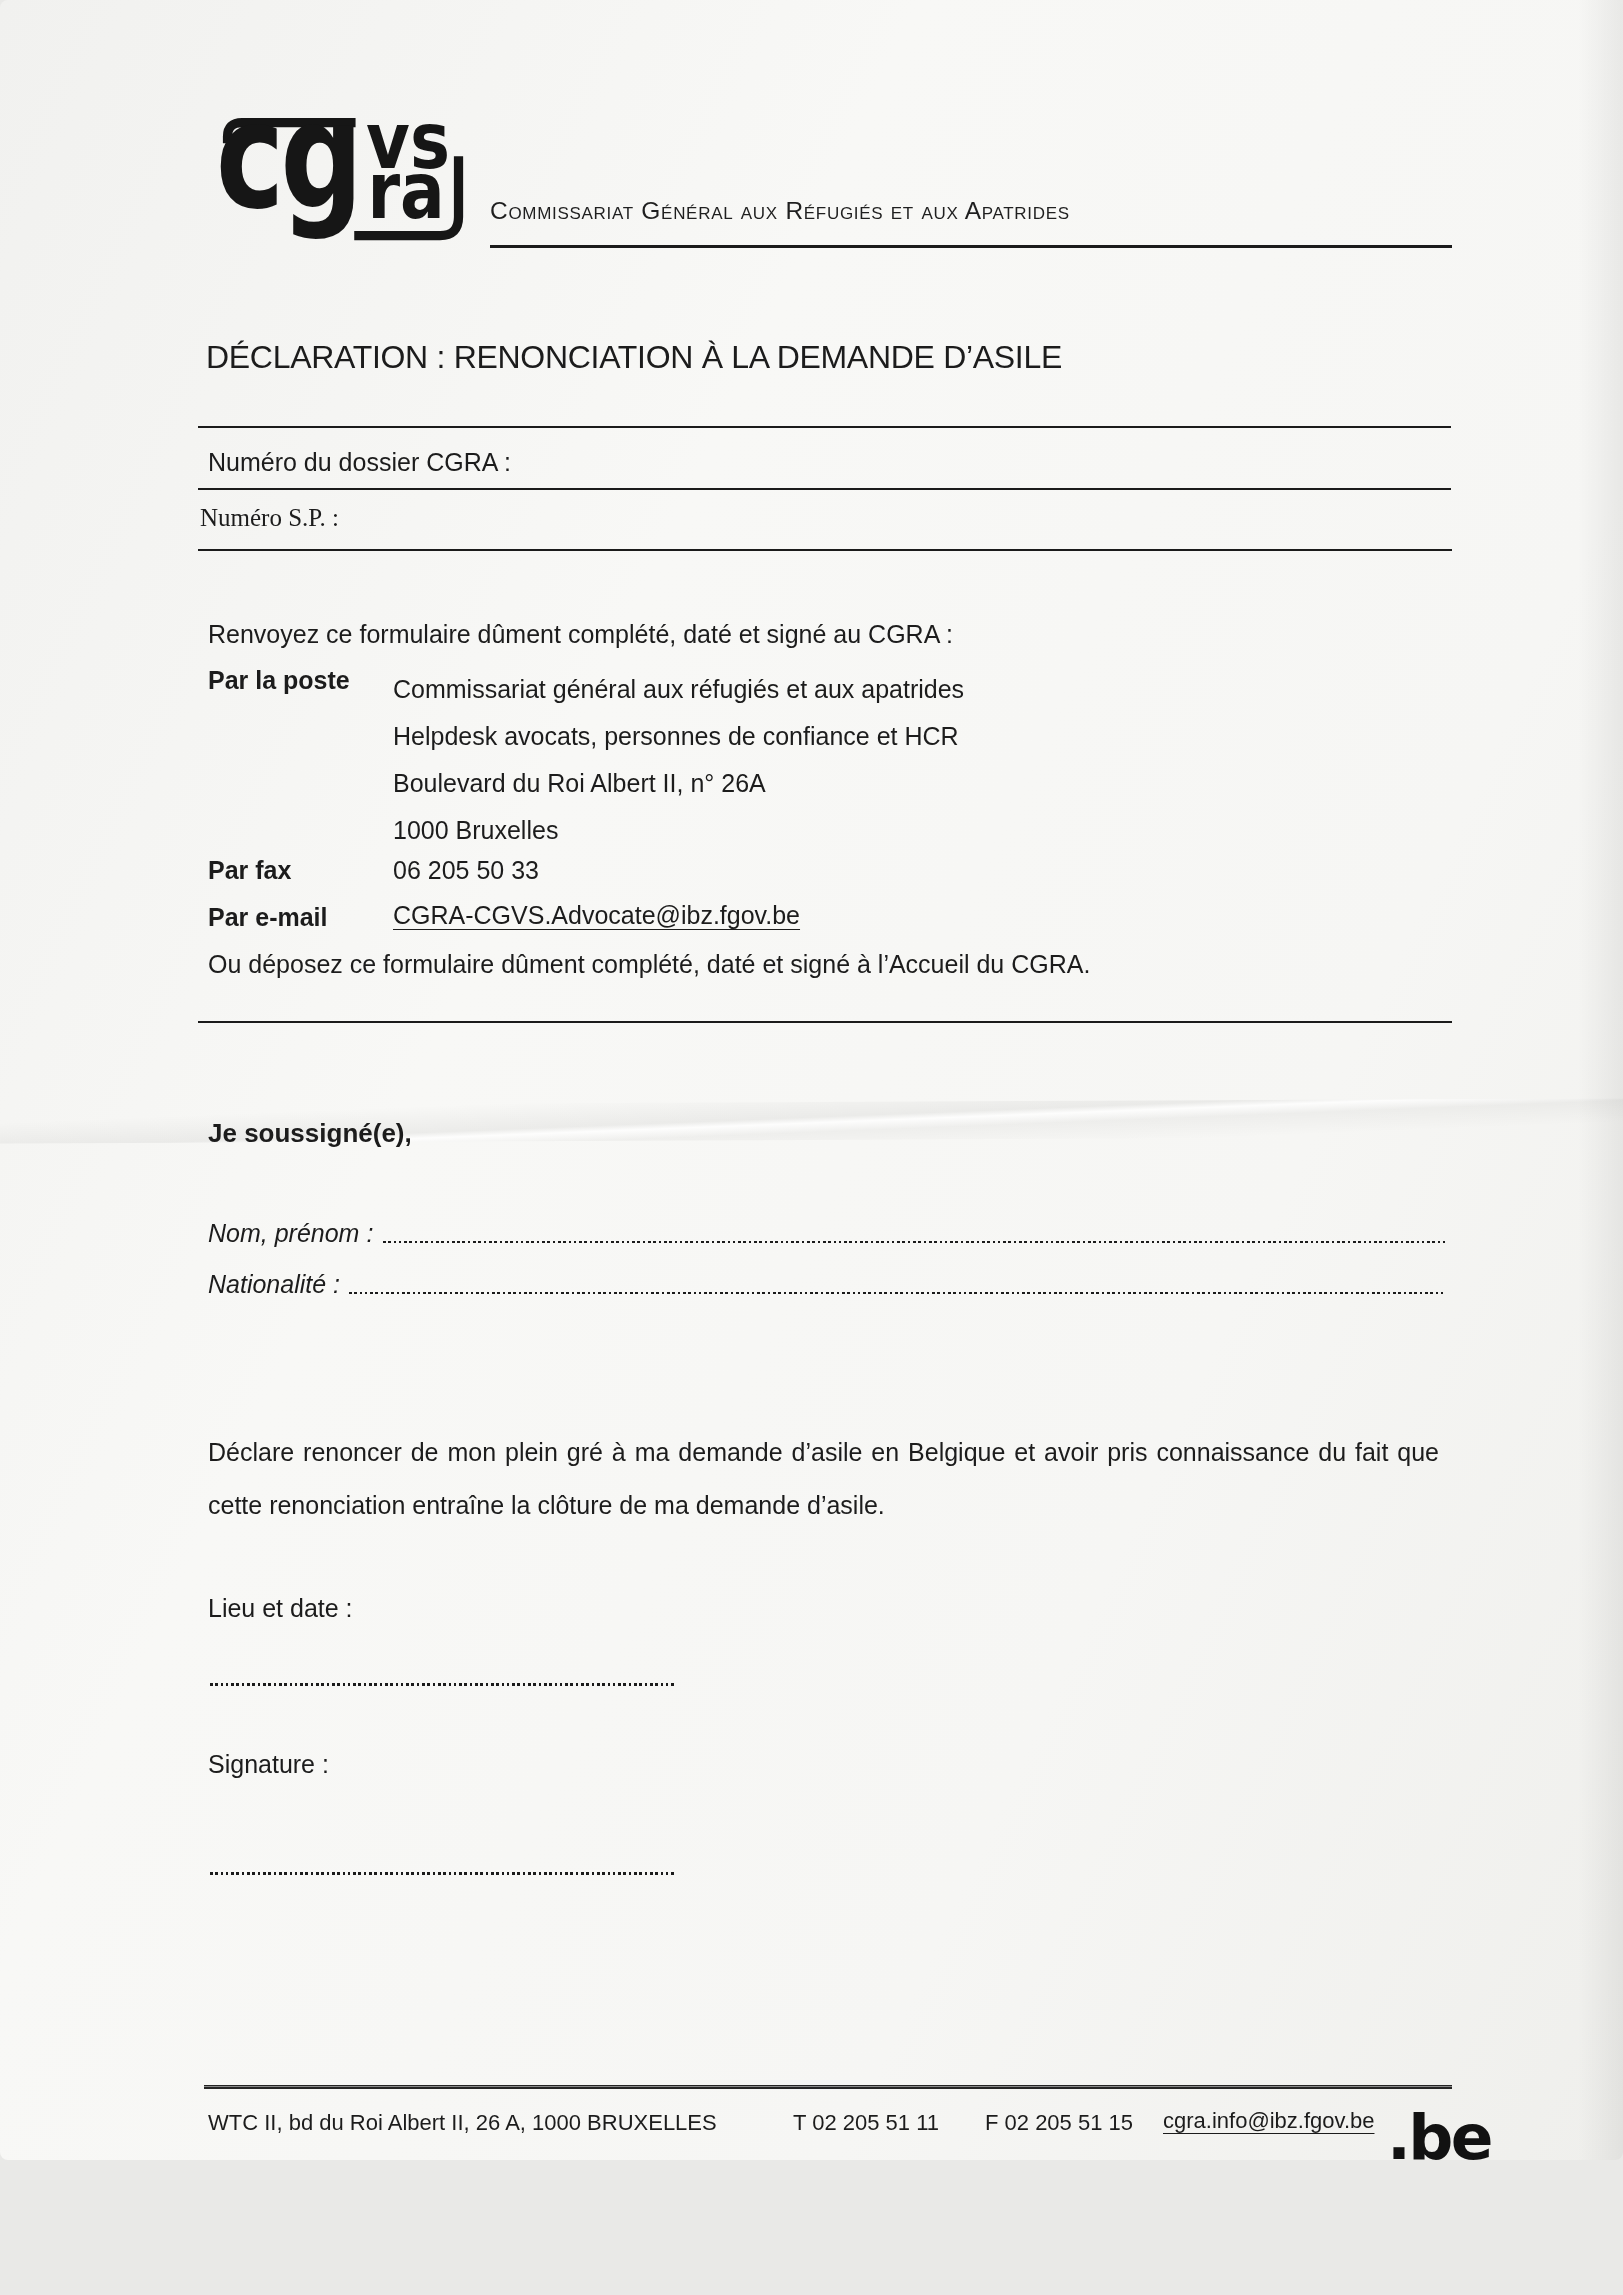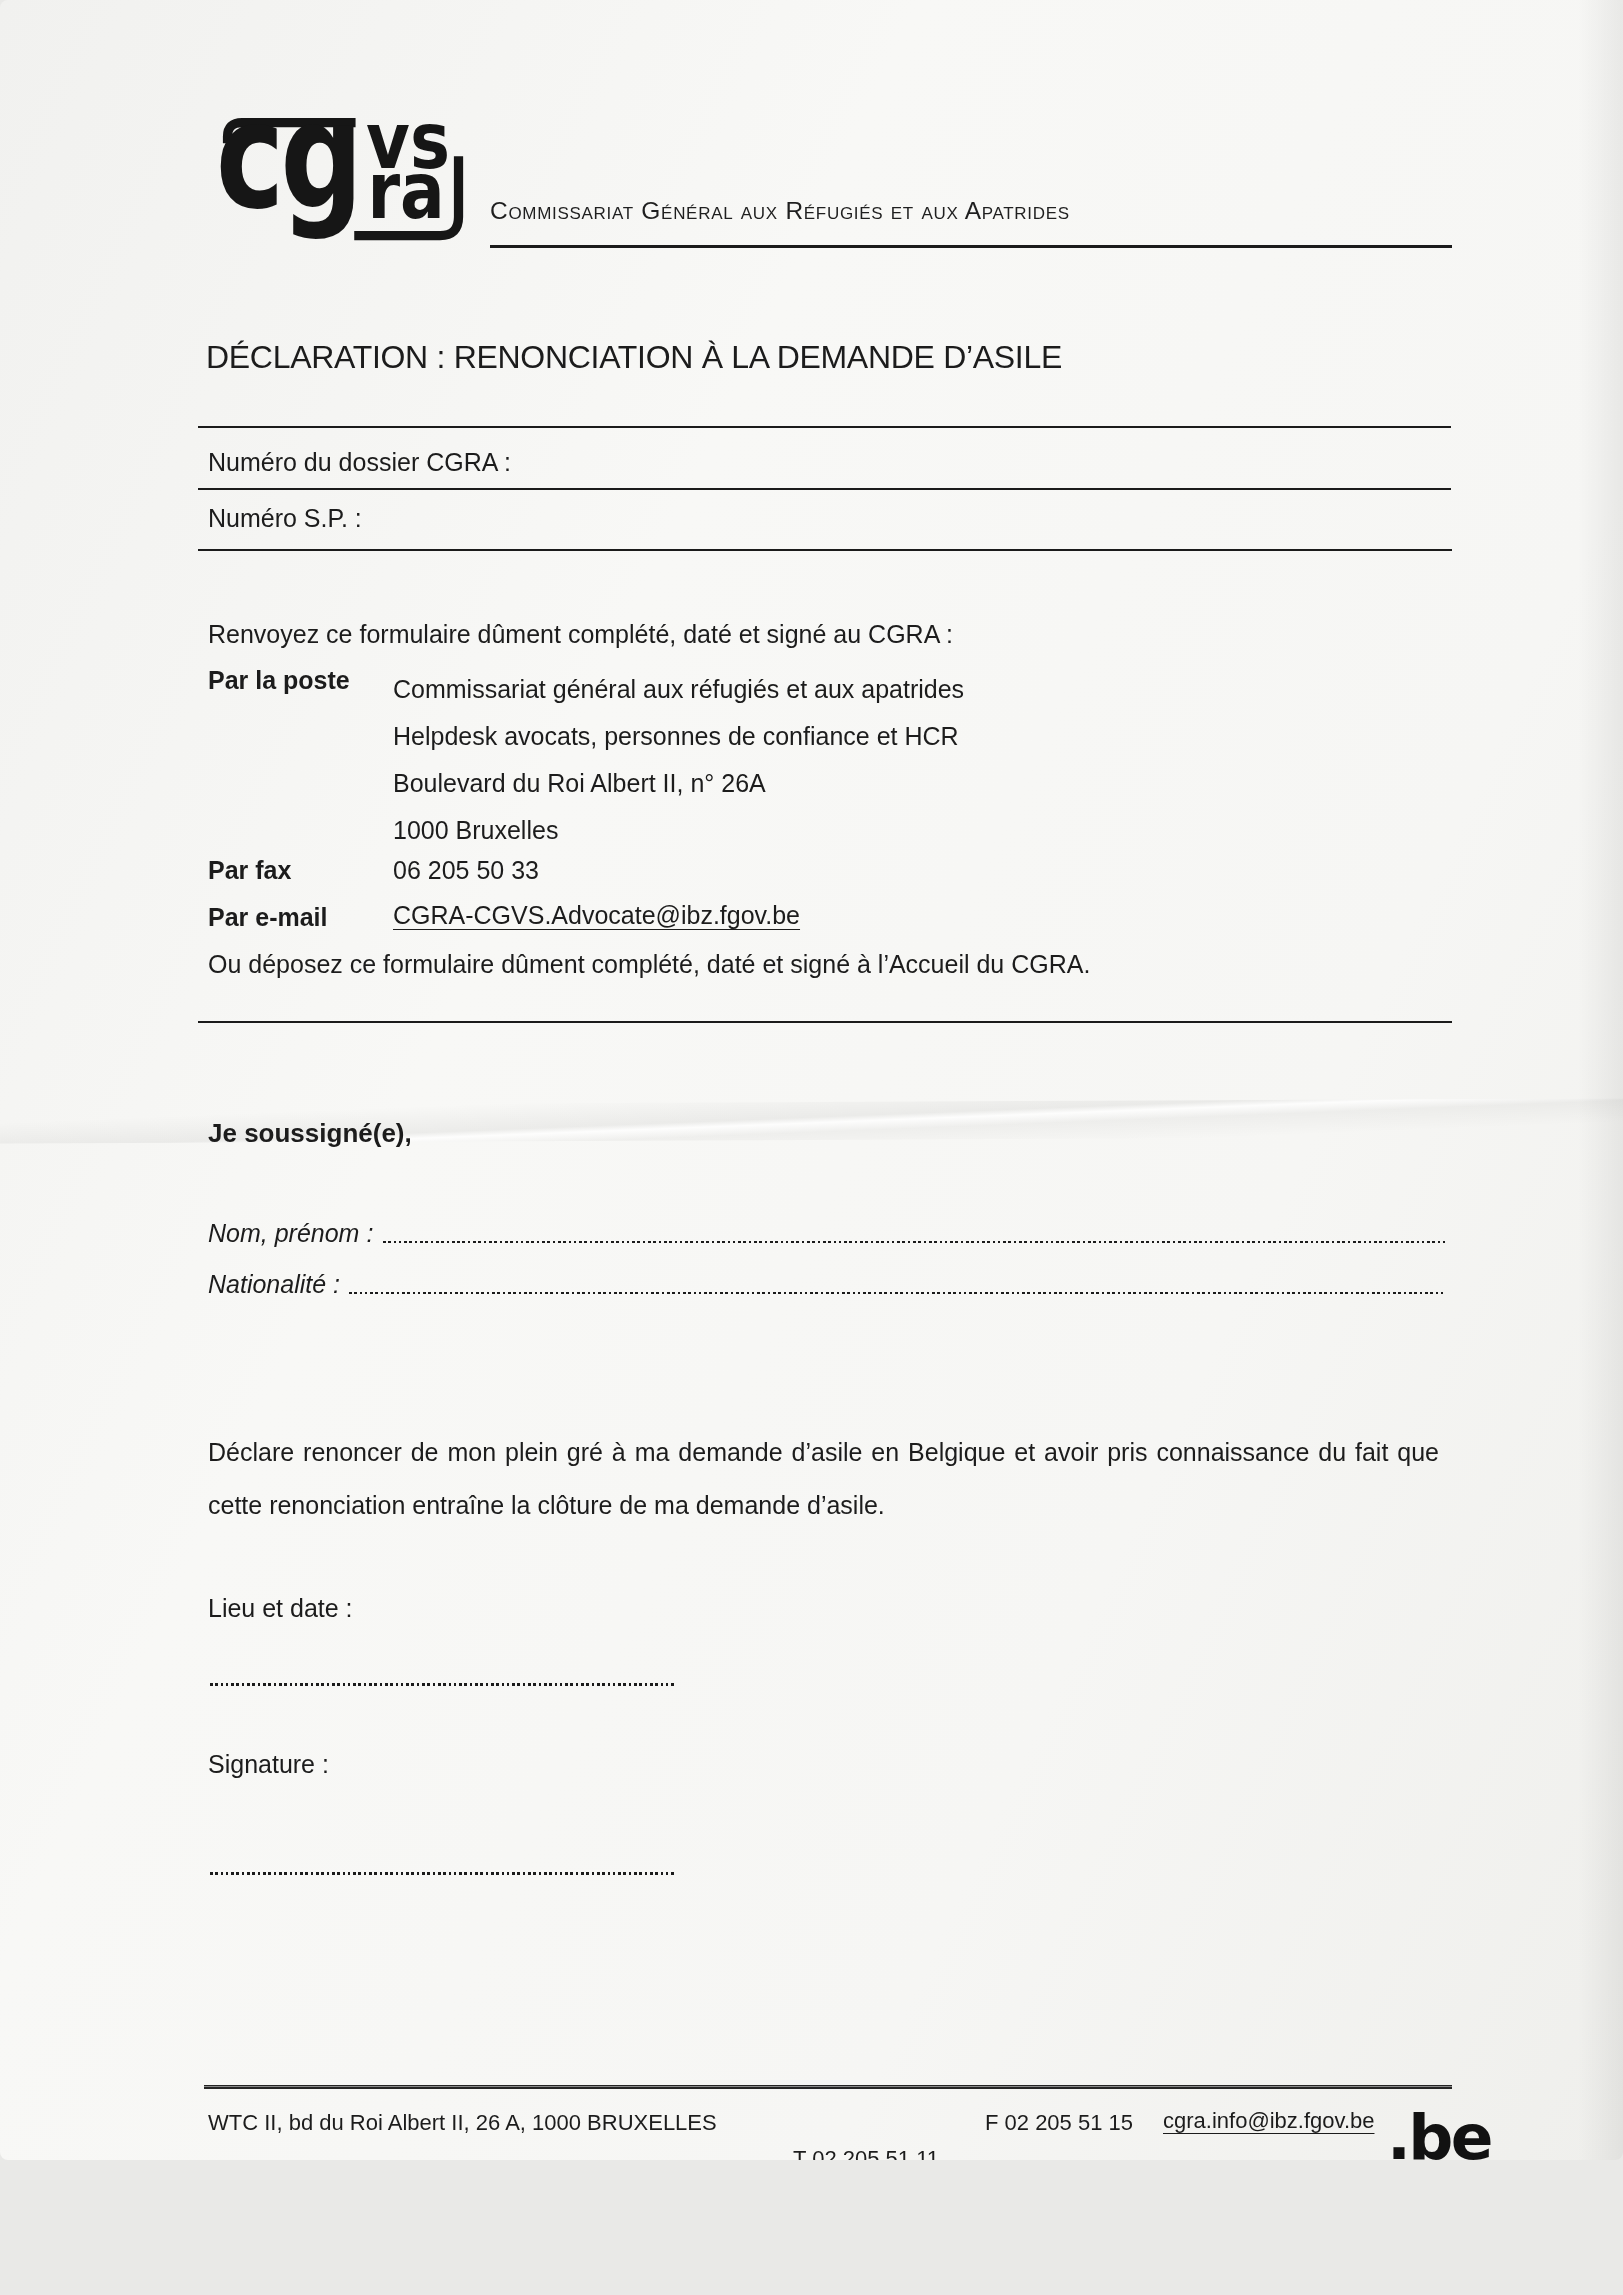--- a/index.html
+++ b/index.html
@@ -61,21 +61,21 @@
     white-space: nowrap;
   }
   .hrule { background: #1b1b1b; height: 2px; }
   .rule-a { left: 198px; top: 426px; width: 1253px; }
   .rule-b { left: 198px; top: 488px; width: 1253px; }
   .rule-c { left: 198px; top: 549px; width: 1254px; }
   .rule-d { left: 198px; top: 1021px; width: 1254px; }
 
   .body-text { font-size: 25px; white-space: nowrap; }
   .lbl-dossier-cgra { left: 208px; top: 448px; }
-  .lbl-dossier-sp   { left: 208px; top: 504px; }
+  .lbl-dossier-sp   { left: 200px; top: 504px; font-family: Liberation Serif, serif; }
 
   
   .send-intro { left: 208px; top: 620px; }
   .send-label { left: 208px; font-weight: 700; }
   .send-value { left: 393px; }
   .post-label { top: 666px; }
   .post-lines { top: 666px; line-height: 47px; }
   .fax-label  { top: 856px; }
   .fax-value  { top: 856px; }
   .email-label{ top: 903px; }
@@ -120,21 +120,21 @@
   .dot-lieu { left: 210px; top: 1683px; width: 464px; }
   .dot-sign { left: 210px; top: 1872px; width: 464px; }
 
   
   .footer-rule {
     left: 204px; top: 2085px; width: 1248px; height: 4px;
     background: linear-gradient(180deg, #242424 0 1.3px, #8a8a8a 1.3px 2px, #242424 2px 4px);
   }
   .footer-text { font-size: 22px; white-space: nowrap; }
   .f-address { left: 208px; top: 2110px; text-align: center; }
-  .f-phone   { left: 793px; top: 2110px; margin-top: 36px; }
+  .f-phone   { left: 793px; top: 2110px; }
   .f-fax     { left: 985px; top: 2110px; }
   .f-email   { left: 1163px; top: 2108px; }
   .f-site    { left: 208px; top: 2181px; }
   .be-logo {
     left: 1387px; top: 2101px;
     font-size: 63px;
     font-weight: 700;
     letter-spacing: -2.6px;
     font-family: "DejaVu Sans", sans-serif;
     color: #121212;

